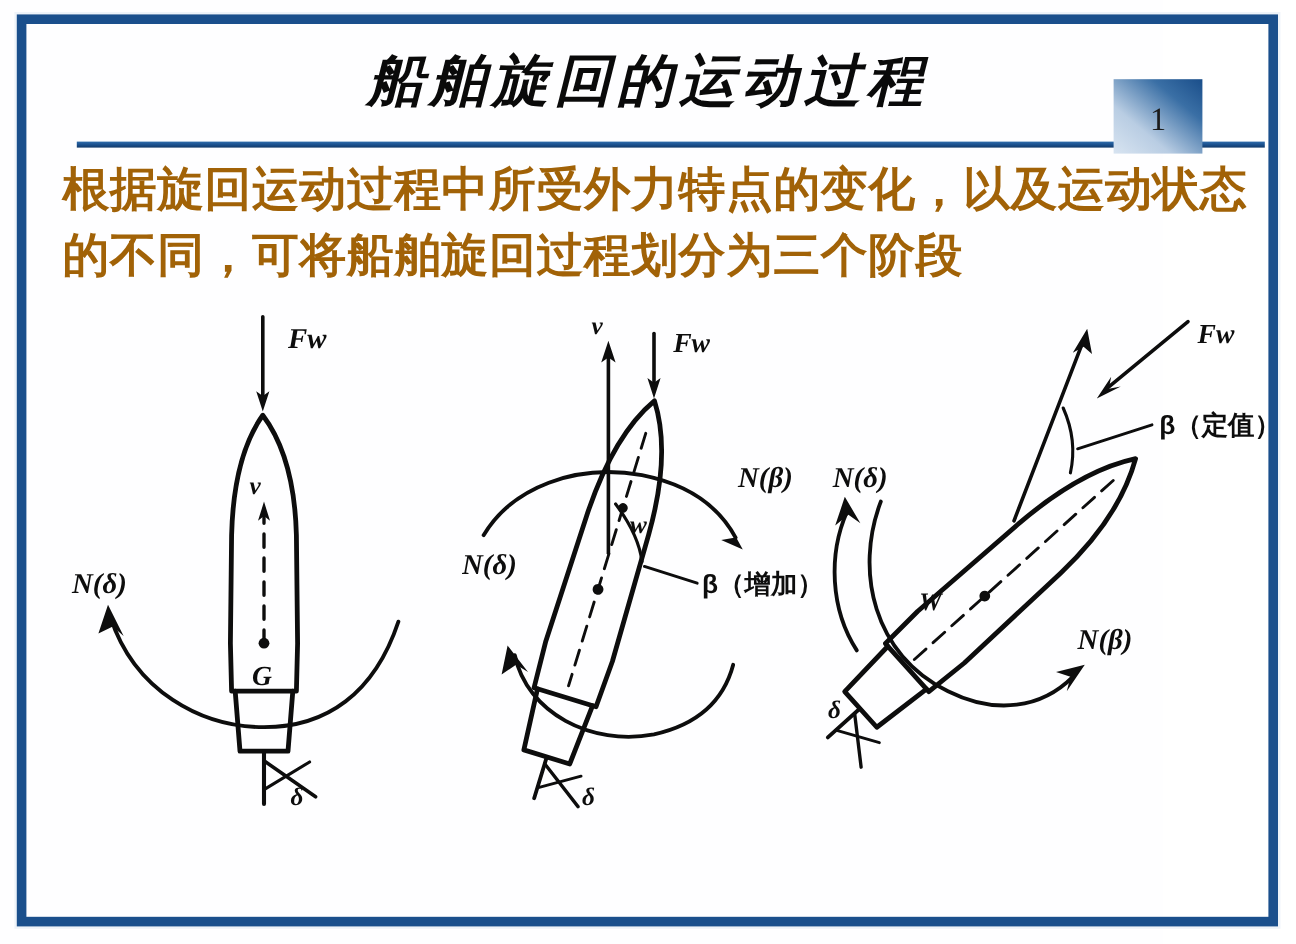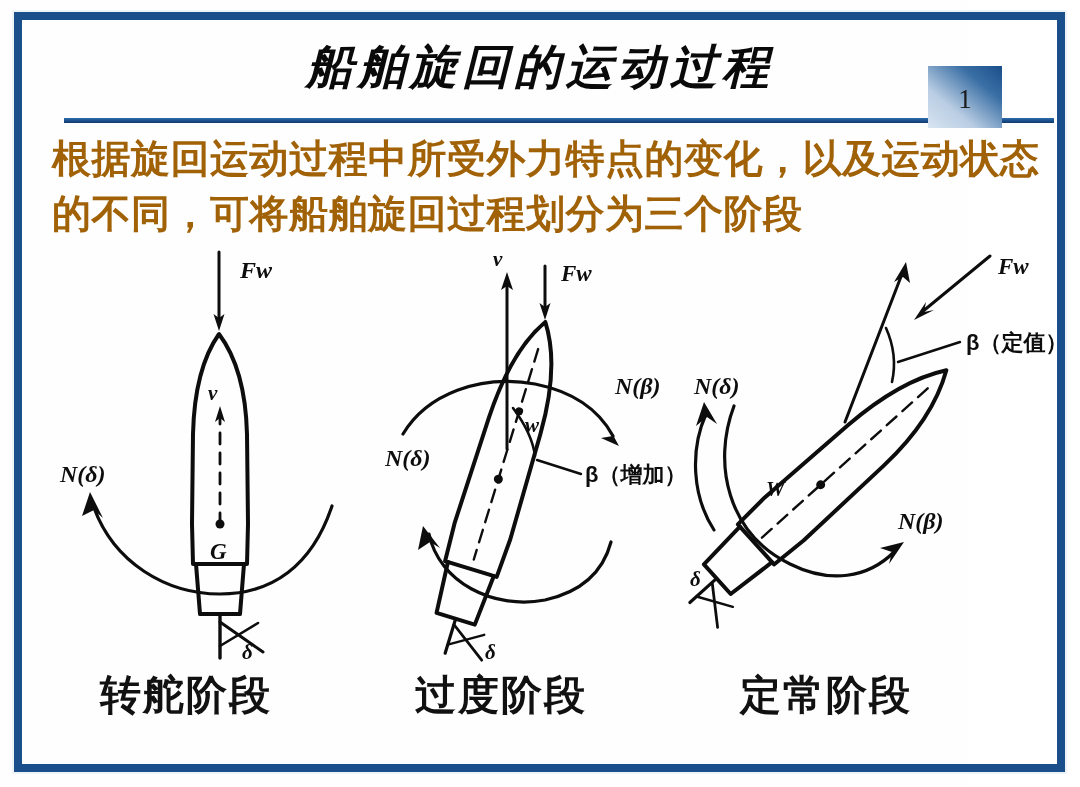--- a/index.html
+++ b/index.html
@@ -83,21 +83,21 @@
     font-weight: bold;
     line-height: 1.42;
     color: #a16207;
     font-family: "Liberation Serif", serif;
     letter-spacing: 0.5px;
   }
 
   
   #figures {
     position: absolute;
-    left: 30px; top: 234px;
+    left: 30px; top: 246px;
     width: 1030px;
     height: 430px;
   }
   .fig {
     position: absolute;
     top: 0;
   }
   .fig svg { display: block; }
 
   
@@ -282,19 +282,14 @@
         <text class="lbl-cn" x="296" y="116" font-size="22">β（定值）</text>
         <text class="lbl" x="24" y="160" font-size="24">N(δ)</text>
         <text class="lbl" x="228" y="295" font-size="24">N(β)</text>
         <text class="lbl" x="96" y="262" font-size="21">W</text>
         <text class="lbl" x="20" y="352" font-size="21">δ</text>
       </svg>
     </div>
 
   </div>
 
-  <div id="captions">
-    <div class="caption" id="cap-0">转舵阶段</div>
-    <div class="caption" id="cap-1">过度阶段</div>
-    <div class="caption" id="cap-2">定常阶段</div>
-  </div>
 
 </div>
 
 </body></html>

